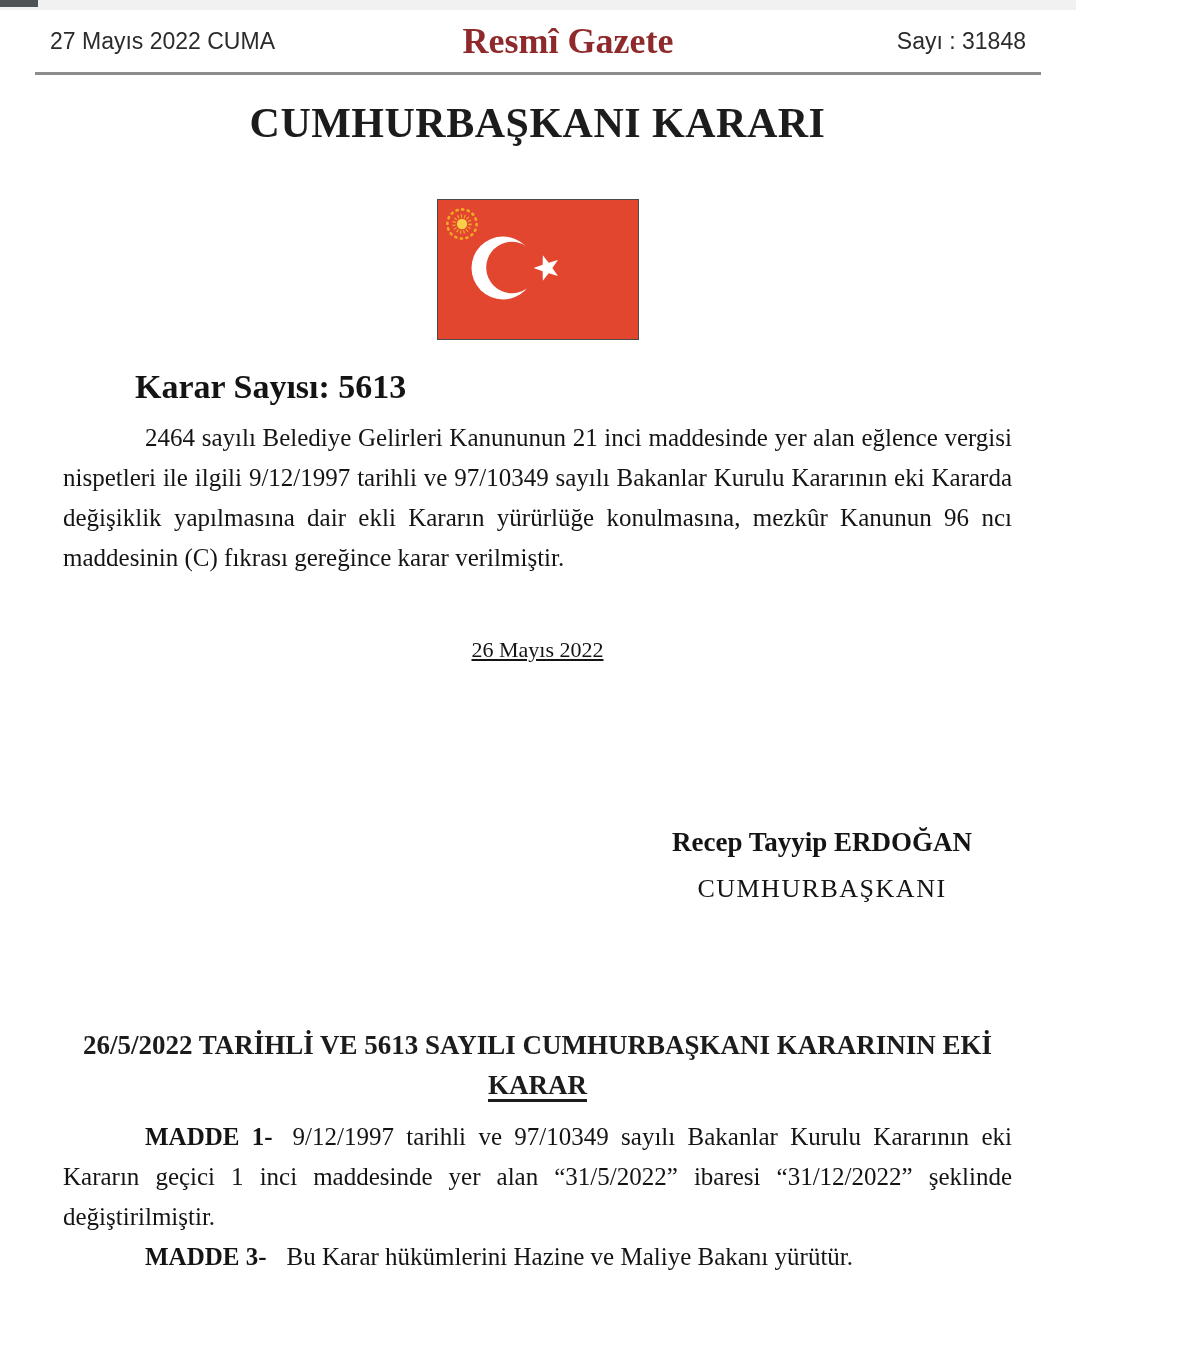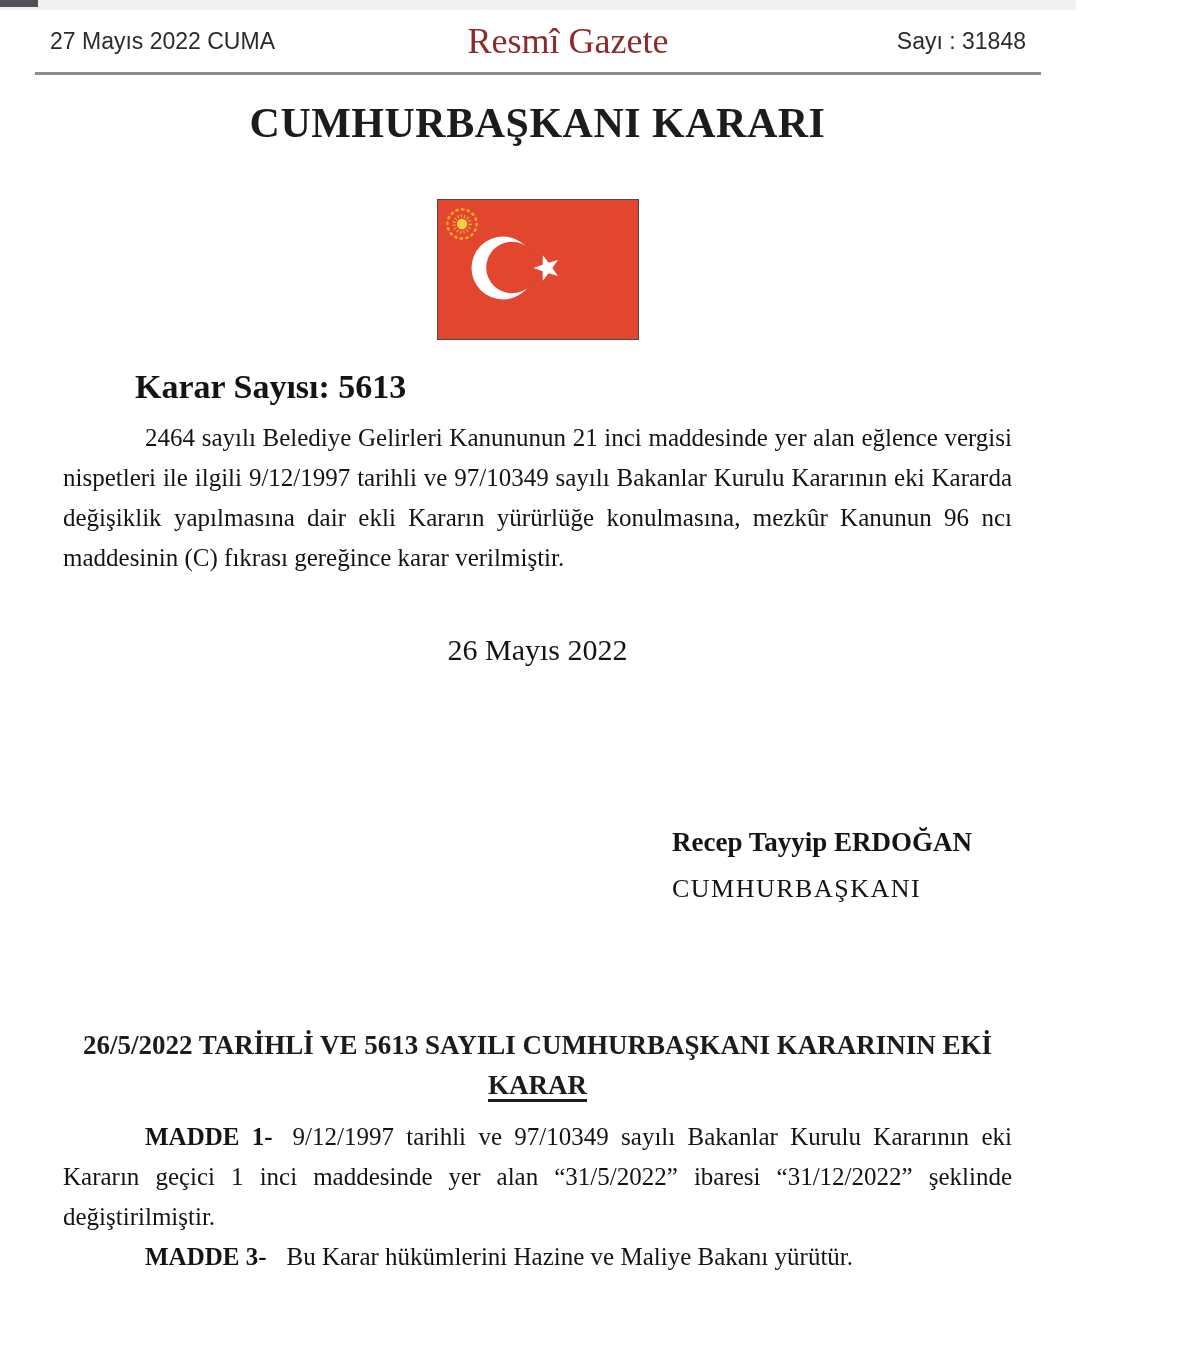--- a/index.html
+++ b/index.html
@@ -25,21 +25,21 @@
     justify-content: space-between;
   }
   .m-date, .m-issue {
     font-family: "Liberation Sans", sans-serif;
     font-size: 23px;
     color: #2b2b2b;
     white-space: nowrap;
   }
   .m-title {
     font-family: "Liberation Serif", serif;
-    font-weight: normal;
+    font-weight: bold;
     font-size: 36px;
     color: #8e2a2b;
     white-space: nowrap;
     transform: translateX(-18px);
   }
   .rule { margin: 0 35px; border-top: 3px solid #8c8c8c; }
 
   .content { margin: 0 64px 0 63px; }
 
   .doc-heading {
@@ -65,28 +65,29 @@
     margin: 16px 0 8px 0;
     font-size: 25px;
     line-height: 40px;
     text-align: justify;
     text-indent: 82px;
   }
 
   .decision-date {
     margin: 55px 0 0 0;
     text-align: center;
-    font-size: 30px;
+    font-size: 22px;
     line-height: 34px;
+    text-decoration: underline;
   }
 
   .signature {
     margin: 158px 40px 0 auto;
     width: max-content;
-    text-align: left;
+    text-align: center;
   }
   .sig-name { font-size: 27px; font-weight: bold; line-height: 34px; }
   .sig-title { margin-top: 14px; font-size: 26px; letter-spacing: 1.5px; line-height: 32px; }
 
   .annex-heading {
     margin-top: 120px;
     text-align: center;
     font-size: 27px;
     font-weight: bold;
     line-height: 40px;

